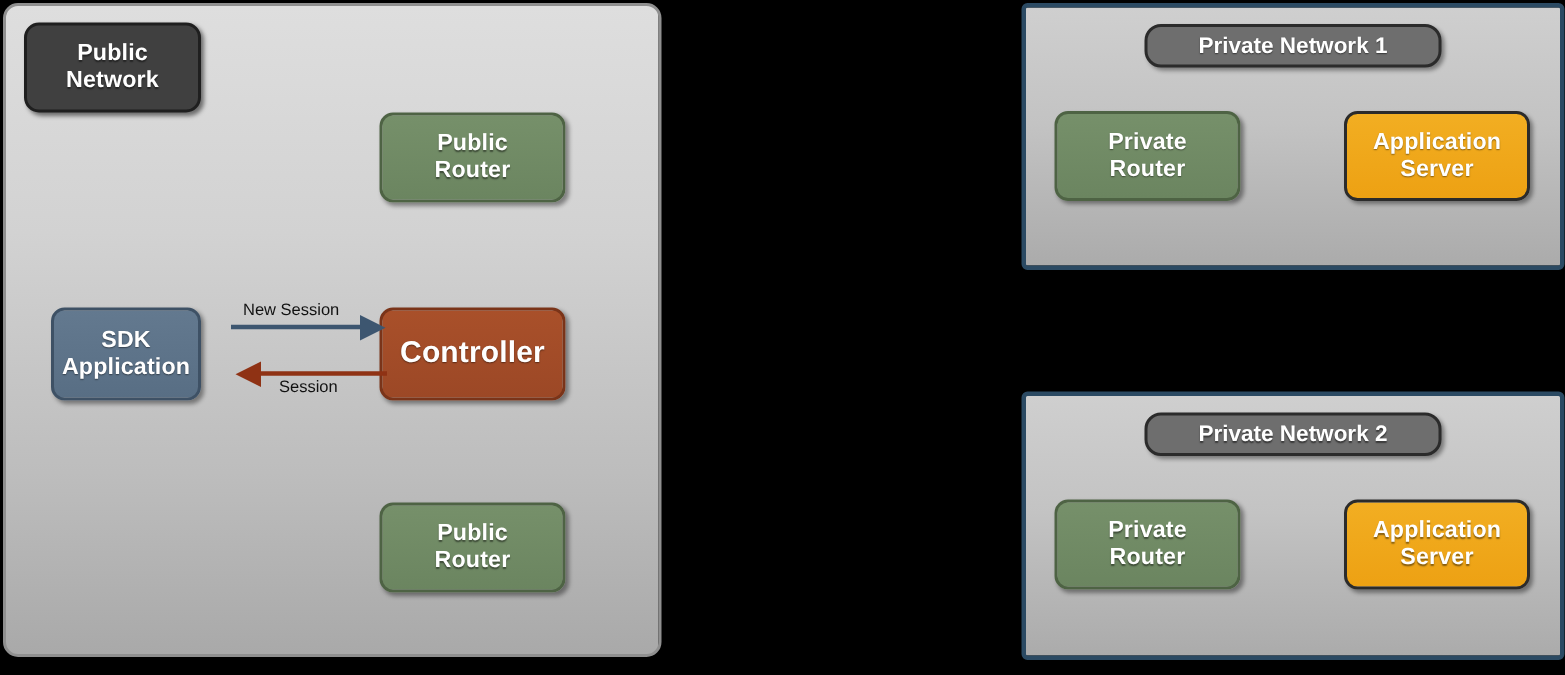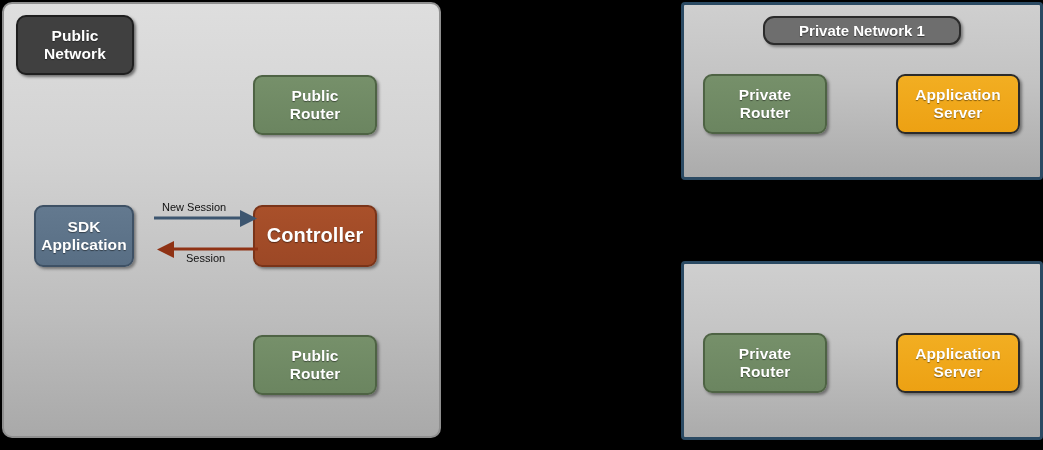--- a/index.html
+++ b/index.html
@@ -211,20 +211,21 @@
 
   <div class="node app-server">
     <span>
       <span class="lbl">Application</span>
       <span class="lbl">Server</span>
     </span>
   </div>
 </div>
 
 <div class="private-panel" id="private-network-2">
+  <div class="net-title">Private Network 2</div>
 
   <div class="node private-router">
     <span>
       <span class="lbl">Private</span>
       <span class="lbl">Router</span>
     </span>
   </div>
 
   <div class="node app-server">
     <span>

